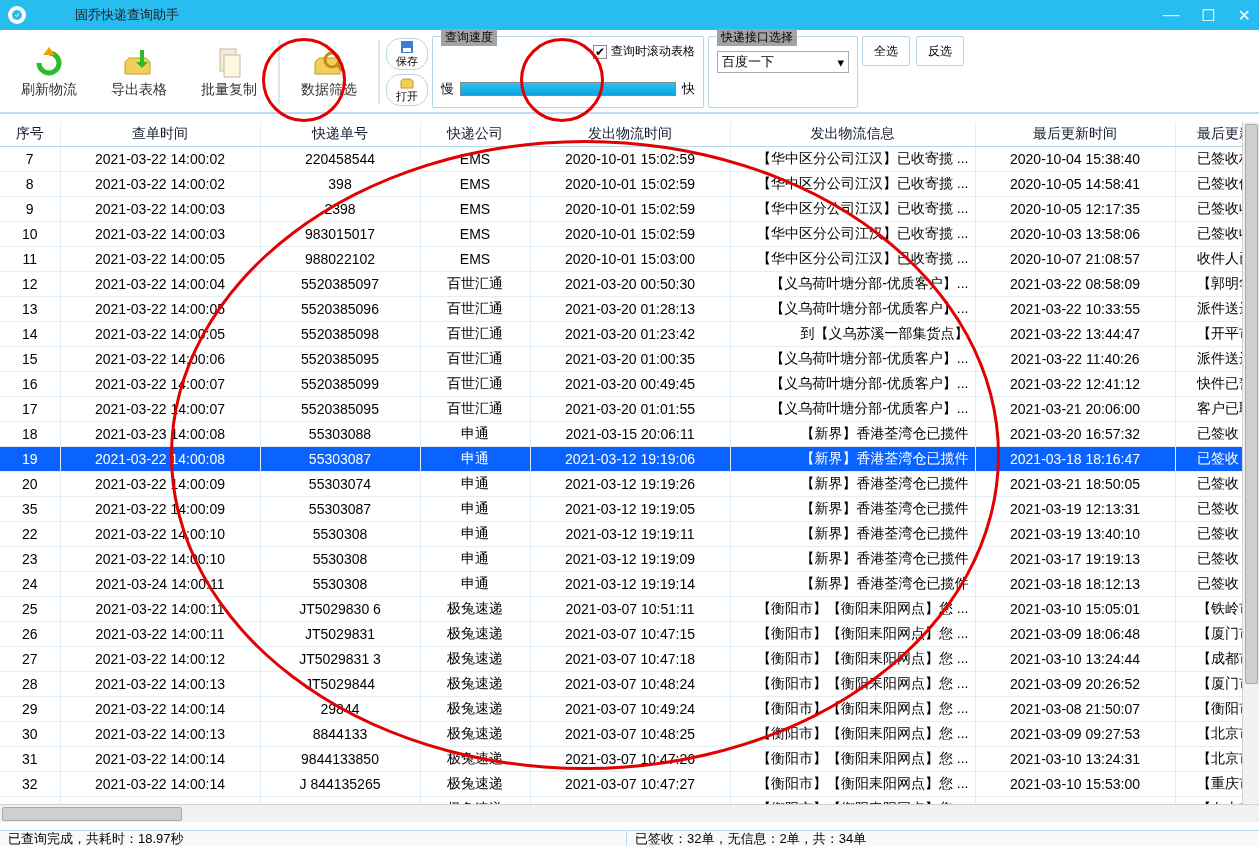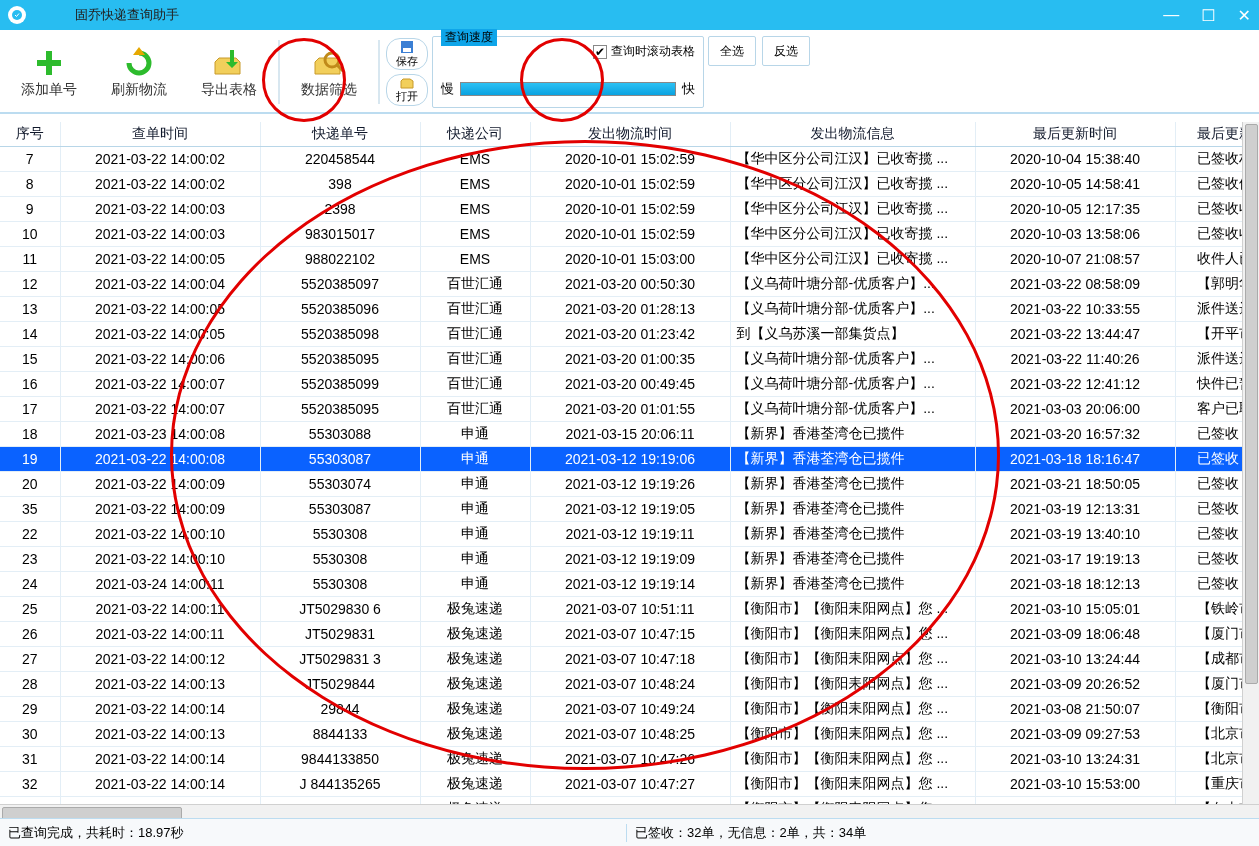--- a/index.html
+++ b/index.html
@@ -54,21 +54,21 @@
     font-size:11px;cursor:pointer;
   }
   .speed-box, .iface-box {
     border:1px solid #b8d6e8; border-radius:2px;
     padding: 4px 8px; display:flex;flex-direction:column;gap:6px;
     font-size:13px;
     position:relative;
   }
   .speed-box { width:272px; }
   .iface-box { width:150px; }
-  .speed-box .lbl, .iface-box .lbl { position:absolute; top:-8px; left:8px; background:#0ea5e9; padding:0 4px; font-size:12px; }
+  .speed-box .lbl, .iface-box .lbl { position:absolute; top:-8px; left:8px; background:#a3a3a3; padding:0 4px; font-size:12px; }
   .speed-row { display:flex; align-items:center; gap:6px; margin-top:14px;}
   .speed-bar { flex:1;height:14px;background:linear-gradient(#2cc1f4,#0aa2e0);border:1px solid #888; }
   .iface-select { width:100%;height:22px;border:1px solid #aaa;margin-top:10px;font-size:13px;padding:0 4px;display:flex;align-items:center;justify-content:space-between;cursor:pointer; }
   .check-row { display:flex;align-items:center;gap:4px;font-size:12px;margin-top:2px; }
   .rbuttons { display:flex;gap:6px;justify-content:center; }
   .rbtn { width:48px;height:30px;border:1px solid #b8d6e8;border-radius:2px;display:flex;align-items:center;justify-content:center;font-size:12px;cursor:pointer; }
   .sep { width:2px;background:#d8e7f0;margin:4px 2px; }
 
   .table-wrap { position:absolute; top:122px; left:0; right:0; bottom:42px; overflow:hidden; }
   table { border-collapse:collapse; width:1260px; table-layout:fixed; }
@@ -76,39 +76,39 @@
     border-right:1px solid #e3eef6;
     border-bottom:1px solid #e3eef6;
     padding: 3px 6px;
     white-space:nowrap;
     text-align:center;
     font-size:14px;
     height:24px;
     overflow:hidden;
   }
   th { background:#fff; font-weight:normal; color:#0f172a; border-bottom:1px solid #b8d6e8; }
-  td.left { text-align:left;padding-left:6px; }
+  td.left { text-align:right;padding-left:6px; }
   tr.sel td { background:#0a62ff; color:#ffffff; }
   .col0{width:60px;} .col1{width:200px;} .col2{width:160px;} .col3{width:110px;}
   .col4{width:200px;} .col5{width:245px;} .col6{width:200px;} .col7{width:100px;}
 
   .hscroll {
     position:absolute; left:0; right:0; bottom:24px; height:18px;
     background:#f1f1f1; border-top:1px solid #d0d0d0;
     display:flex;align-items:center;
   }
   .hscroll .thumb { width:180px;height:14px;background:#cfcfcf;border:1px solid #aaa;margin-left:2px;border-radius:2px; }
   .vscroll {
     position:absolute; right:0; top:122px; bottom:42px; width:17px;
     background:#f1f1f1; border-left:1px solid #d0d0d0;
   }
   .vscroll .thumb { width:13px;height:560px;background:#cfcfcf;border:1px solid #aaa;margin:2px auto;border-radius:2px; }
 
   .statusbar {
-    position:absolute;left:0;right:0;bottom:0;height:28px;
+    position:absolute;left:0;right:0;bottom:0;height:16px;
     background:#f7f9fb;border-top:1px solid #bcdcf0;
     display:flex;align-items:center;font-size:13px;padding:0 8px;
   }
   .status-sep { width:1px;height:18px;background:#bcdcf0;margin:0 8px; }
   .status-left { width:610px; }
   .circle-anno {
     position:absolute; border:3px solid #e20000; border-radius:50%;
     pointer-events:none;
   }
 </style>
@@ -124,46 +124,46 @@
   </div>
   <span class="title">固乔快递查询助手</span>
   <div class="win-controls">
     <span>—</span>
     <span>☐</span>
     <span>✕</span>
   </div>
 </div>
 
 <div class="toolbar">
-  <div class="tbtn">
-    <div class="ic">
-        <svg width="32" height="32">
-          <rect x="13" y="4" width="6" height="24" fill="#2dbb2d"></rect>
-          <rect x="4" y="13" width="24" height="6" fill="#2dbb2d"></rect>
-        </svg>
-      </div>
-    <span>添加单号</span>
-  </div>
   <div class="tbtn">
     <div class="ic">
         <svg width="32" height="32">
           <path d="M16 6 A10 10 0 1 1 6 16" stroke="#2dbb2d" stroke-width="5" fill="none"></path>
           <path d="M16 0 L22 8 L10 8 Z" fill="#e6a800"></path>
         </svg>
       </div>
     <span>刷新物流</span>
   </div>
   <div class="tbtn">
     <div class="ic">
         <svg width="34" height="30">
           <path d="M3 14 L3 26 L28 26 L28 14 L24 10 L7 10 Z" fill="#f2cf5b" stroke="#c89a2a"></path>
           <path d="M18 2 L18 14 L14 14 L20 20 L26 14 L22 14 L22 2 Z" fill="#2dbb2d"></path>
         </svg>
       </div>
     <span>导出表格</span>
+  </div>
+  <div class="tbtn">
+    <div class="ic">
+        <svg width="30" height="32">
+          <rect x="6" y="2" width="16" height="22" fill="#f7ead0" stroke="#bba"></rect>
+          <rect x="10" y="8" width="16" height="22" fill="#fff6e0" stroke="#bba"></rect>
+        </svg>
+      </div>
+    <span>批量复制</span>
   </div>
   <div class="sep"></div>
   <div class="tbtn">
     <div class="ic">
         <svg width="34" height="30">
           <path d="M3 14 L3 26 L28 26 L28 14 L24 10 L7 10 Z" fill="#f2cf5b" stroke="#c89a2a"></path>
           <circle cx="20" cy="12" r="7" fill="none" stroke="#c08a1a" stroke-width="3"></circle>
           <line x1="25" y1="17" x2="31" y2="23" stroke="#c08a1a" stroke-width="3"></line>
         </svg>
       </div>
@@ -188,20 +188,27 @@
   <div class="speed-box">
     <span class="lbl">查询速度</span>
     <div class="check-row" style="justify-content:flex-end;">
       <span style="width:14px;height:14px;border:1px solid #888;display:inline-flex;align-items:center;justify-content:center;">✔</span>
       <span>查询时滚动表格</span>
     </div>
     <div class="speed-row">
       <span>慢</span>
       <div class="speed-bar"></div>
       <span>快</span>
+    </div>
+  </div>
+  <div class="iface-box">
+    <span class="lbl">快递接口选择</span>
+    <div class="iface-select">
+      <span>百度一下</span>
+      <span>▾</span>
     </div>
   </div>
   <div class="rbuttons">
     <div class="rbtn">
         <span>全选</span>
       </div>
     <div class="rbtn">
         <span>反选</span>
       </div>
   </div>
@@ -332,21 +339,21 @@
           <td>2021-03-22 12:41:12</td>
           <td>快件已暂</td>
         </tr>
         <tr>
           <td>17</td>
           <td>2021-03-22 14:00:07</td>
           <td>5520385095</td>
           <td>百世汇通</td>
           <td>2021-03-20 01:01:55</td>
           <td class="left">【义乌荷叶塘分部-优质客户】...</td>
-          <td>2021-03-03 20:06:00</td>
+          <td>2021-03-21 20:06:00</td>
           <td>客户已取</td>
         </tr>
         <tr>
           <td>18</td>
           <td>2021-03-23 14:00:08</td>
           <td>55303088</td>
           <td>申通</td>
           <td>2021-03-15 20:06:11</td>
           <td class="left">【新界】香港荃湾仓已揽件</td>
           <td>2021-03-20 16:57:32</td>

